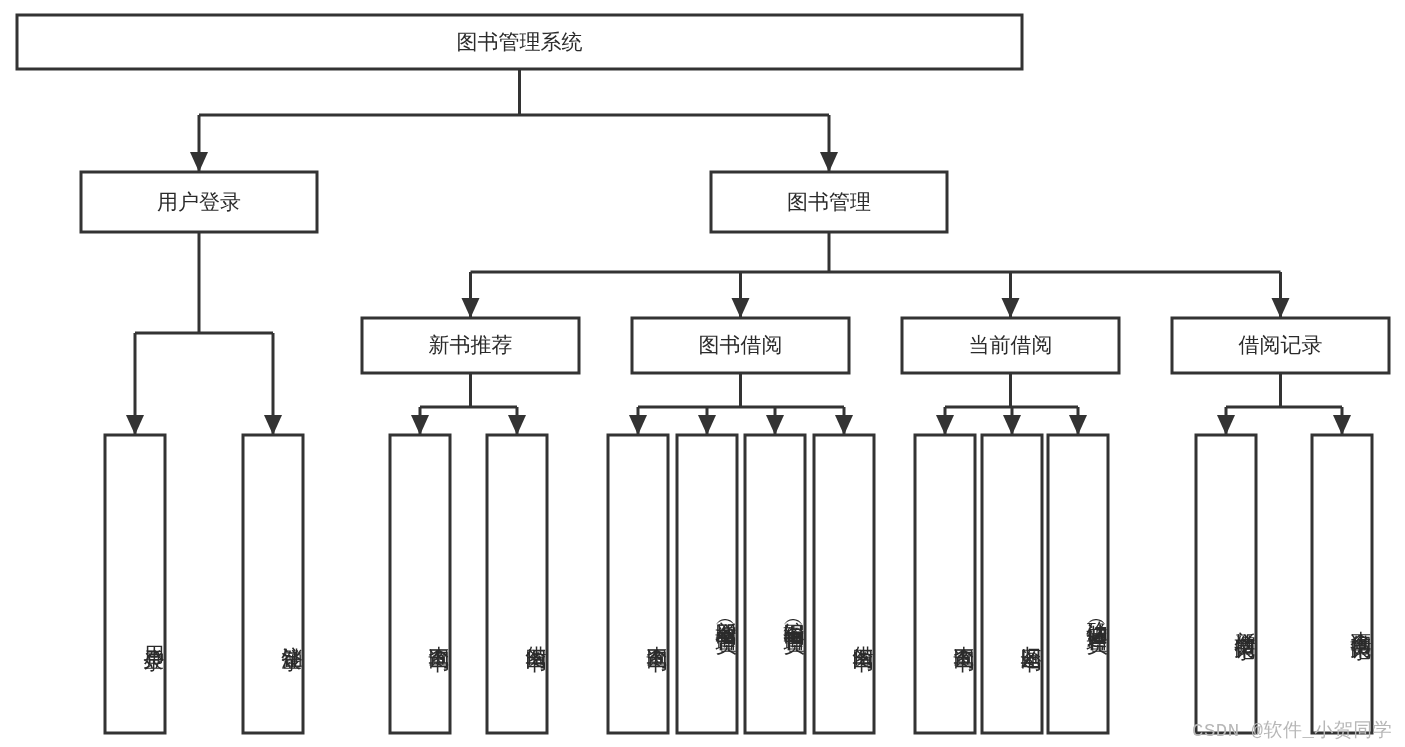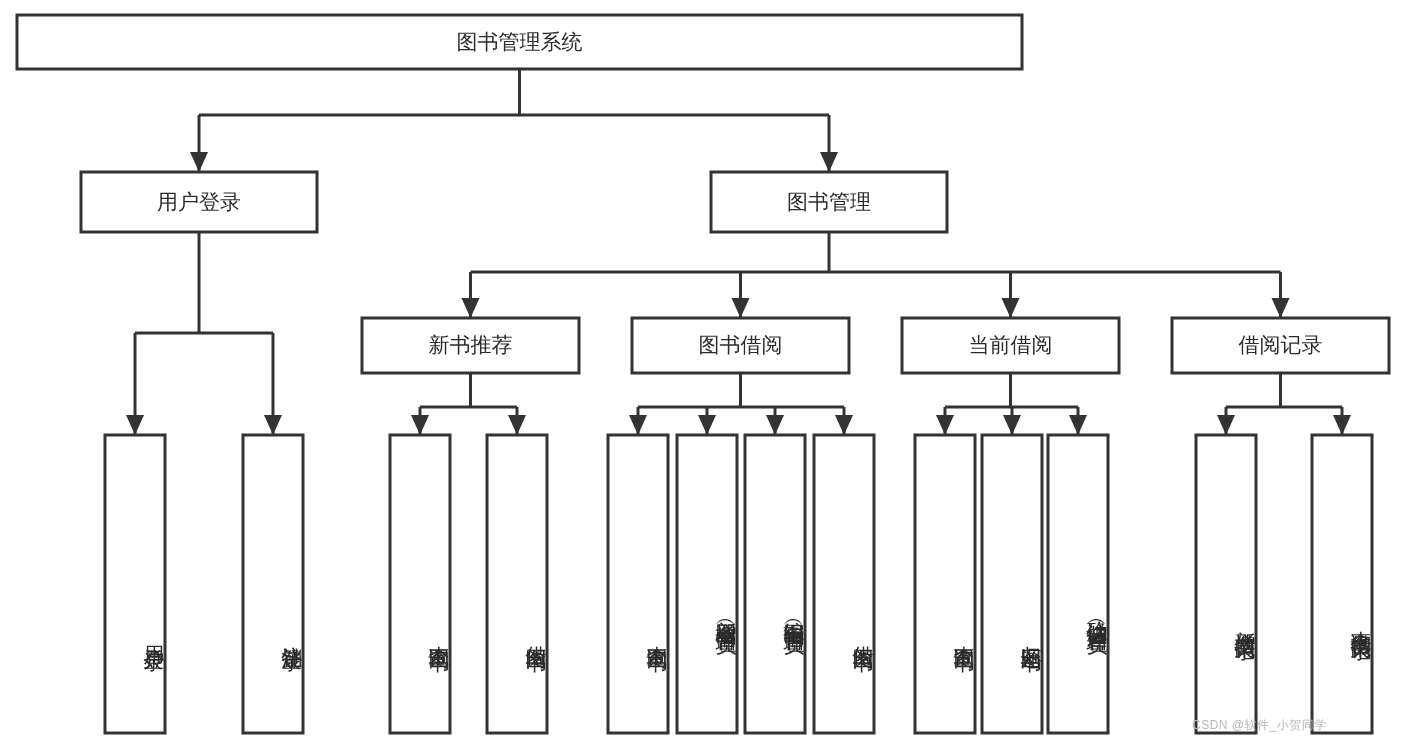--- a/index.html
+++ b/index.html
@@ -61,22 +61,22 @@
     letter-spacing: 2px;
     line-height: 1;
     text-align: center;
     display: flex;
     align-items: flex-start;
     justify-content: center;
     pointer-events: none;
   }
   .watermark {
     position: absolute;
-    font-family: Liberation Sans, sans-serif;
-    font-size: 12px;
+    font-family: Liberation Mono, monospace;
+    font-size: 19px;
     color: #b7b7b7;
     white-space: nowrap;
     letter-spacing: 0.5px;
   }
 </style>
 </head>
 <body>
 
 <div id="diagram-root">
   <svg id="tree-svg" viewBox="0 0 1405 747" xmlns="http://www.w3.org/2000/svg">

